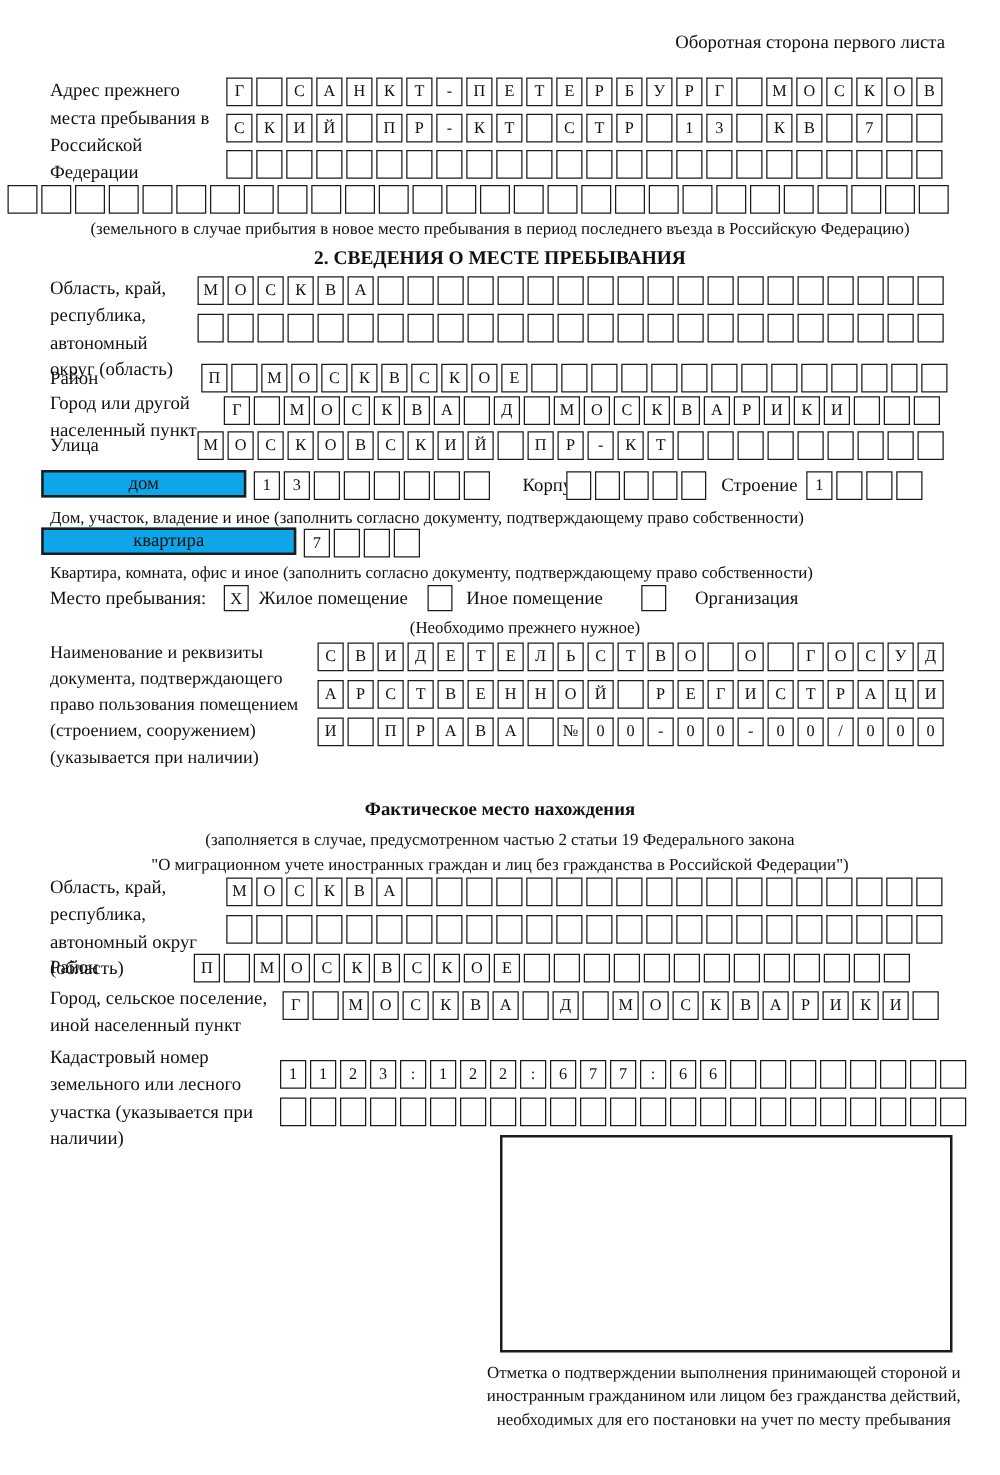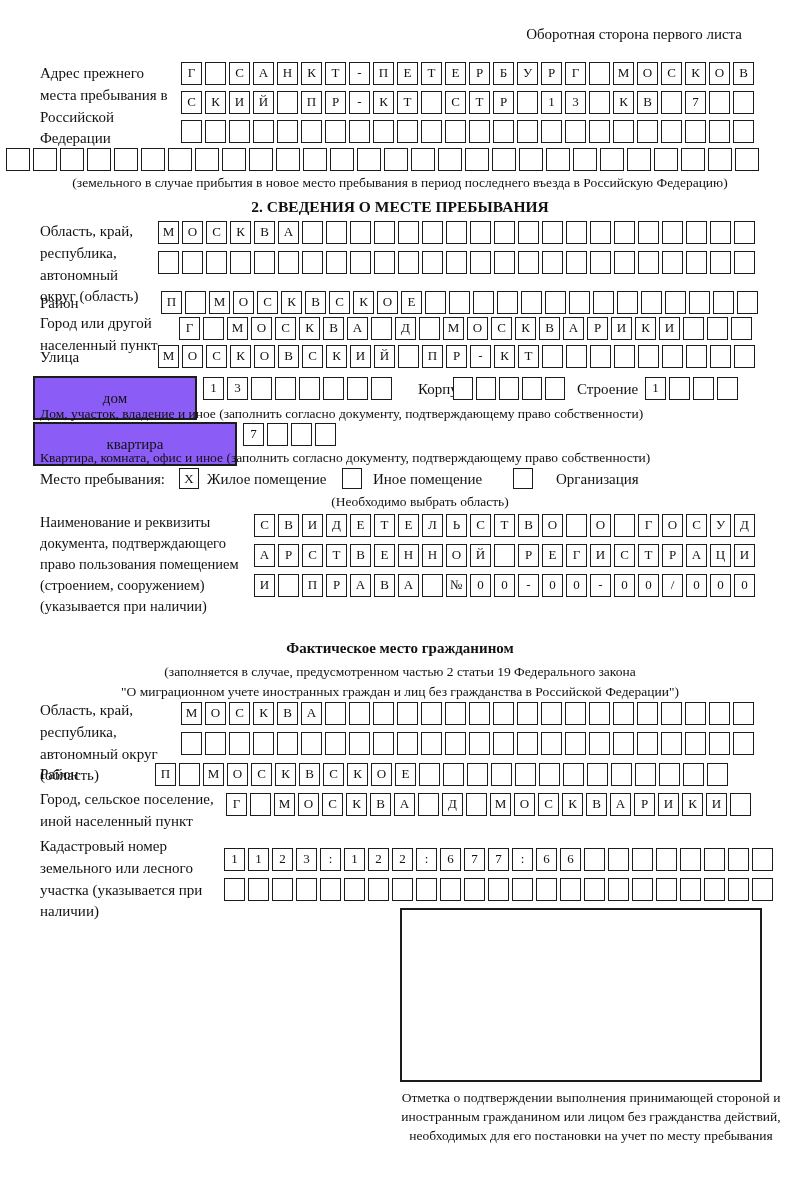--- a/index.html
+++ b/index.html
@@ -6,31 +6,31 @@
   body{width:800px;height:1180px;position:relative;font-family:"Liberation Serif","DejaVu Serif",serif;color:#111;}
   .abs{position:absolute;}
   .lbl{font-size:15px;line-height:1.45;}
   .note{font-size:13.5px;line-height:1.4;}
   .heading{font-size:15.5px;font-weight:bold;text-align:center;width:800px;left:0;}
   .cellrow{display:flex;gap:3px;}
   .cell{display:inline-block;box-sizing:border-box;width:21px;height:23px;border:1.6px solid #1c1c1c;
         font-size:13px;line-height:20px;text-align:center;background:#fff;flex:0 0 auto;}
   .w24 .cell{width:24px;}
   .w20 .cell{width:20px;}
-  .labelbox{box-sizing:border-box;border:2px solid #1c1c1c;height:44px;display:flex;align-items:center;
-            justify-content:center;font-size:15px;background:#8b5cf6;}
+  .labelbox{box-sizing:border-box;border:2px solid #1c1c1c;height:22px;display:flex;align-items:center;
+            justify-content:center;font-size:15px;background:#0ea5e9;}
   .chk{box-sizing:border-box;width:20px;height:21px;border:1.7px solid #1c1c1c;display:inline-flex;
        align-items:center;justify-content:center;font-size:13px;background:#fff;}
   .center{text-align:center;}
   .stampbox{box-sizing:border-box;border:2px solid #1c1c1c;background:#fff;}
 </style>
 </head>
 <body>
 
-<div class="abs note" style="top:24px;right:58px;font-size:15px;">Оборотная сторона первого листа</div>
+<div class="abs note" style="top:24px;right:44px;font-size:15px;">Оборотная сторона первого листа</div>
 
 <div class="abs lbl" style="left:40px;top:63px;width:128px;">Адрес прежнего места пребывания в Российской Федерации</div>
 <div class="abs cellrow" style="left:181px;top:62px;">
     <span class="cell">Г</span>
     <span class="cell"></span>
     <span class="cell">С</span>
     <span class="cell">А</span>
     <span class="cell">Н</span>
     <span class="cell">К</span>
     <span class="cell">Т</span>
@@ -317,21 +317,21 @@
   </div>
 <div class="abs note" style="left:40px;top:449px;width:740px;">Квартира, комната, офис и иное (заполнить согласно документу, подтверждающему право собственности)</div>
 
 <div class="abs lbl" style="left:40px;top:469px;">Место пребывания:</div>
 <span class="abs chk" style="left:179px;top:468px;">X</span>
 <div class="abs lbl" style="left:207px;top:469px;">Жилое помещение</div>
 <span class="abs chk" style="left:342px;top:468px;"></span>
 <div class="abs lbl" style="left:373px;top:469px;">Иное помещение</div>
 <span class="abs chk" style="left:513px;top:468px;"></span>
 <div class="abs lbl" style="left:556px;top:469px;">Организация</div>
-<div class="abs note center" style="left:240px;top:493px;width:360px;">(Необходимо выбрать область)</div>
+<div class="abs note center" style="left:240px;top:493px;width:360px;">(Необходимо прежнего нужное)</div>
 
 <div class="abs lbl" style="left:40px;top:512px;width:206px;font-size:14.5px;line-height:1.45;">Наименование и реквизиты документа, подтверждающего право пользования помещением (строением, сооружением) (указывается при наличии)</div>
 <div class="abs cellrow" style="left:254px;top:514px;">
     <span class="cell">С</span>
     <span class="cell">В</span>
     <span class="cell">И</span>
     <span class="cell">Д</span>
     <span class="cell">Е</span>
     <span class="cell">Т</span>
     <span class="cell">Е</span>
@@ -390,21 +390,21 @@
     <span class="cell">0</span>
     <span class="cell">-</span>
     <span class="cell">0</span>
     <span class="cell">0</span>
     <span class="cell">/</span>
     <span class="cell">0</span>
     <span class="cell">0</span>
     <span class="cell">0</span>
   </div>
 
-<div class="abs heading" style="top:640px;font-size:15px;">Фактическое место гражданином</div>
+<div class="abs heading" style="top:640px;font-size:15px;">Фактическое место нахождения</div>
 <div class="abs note center" style="left:0;top:663px;width:800px;">(заполняется в случае, предусмотренном частью 2 статьи 19 Федерального закона</div>
 <div class="abs note center" style="left:0;top:683px;width:800px;">"О миграционном учете иностранных граждан и лиц без гражданства в Российской Федерации")</div>
 
 <div class="abs lbl" style="left:40px;top:700px;width:140px;">Область, край, республика, автономный округ (область)</div>
 <div class="abs cellrow" style="left:181px;top:702px;">
     <span class="cell">М</span>
     <span class="cell">О</span>
     <span class="cell">С</span>
     <span class="cell">К</span>
     <span class="cell">В</span>
@@ -555,13 +555,13 @@
     <span class="cell"></span>
     <span class="cell"></span>
     <span class="cell"></span>
     <span class="cell"></span>
     <span class="cell"></span>
     <span class="cell"></span>
     <span class="cell"></span>
   </div>
 
 <div class="abs stampbox" style="left:400px;top:908px;width:362px;height:174px;"></div>
-<div class="abs note center" style="left:400px;top:1088px;width:382px;line-height:1.42;">Отметка о подтверждении выполнения принимающей стороной и иностранным гражданином или лицом без гражданства действий, необходимых для его постановки на учет по месту пребывания</div>
+<div class="abs note center" style="left:388px;top:1088px;width:382px;line-height:1.42;">Отметка о подтверждении выполнения принимающей стороной и иностранным гражданином или лицом без гражданства действий, необходимых для его постановки на учет по месту пребывания</div>
 
 </body></html>

